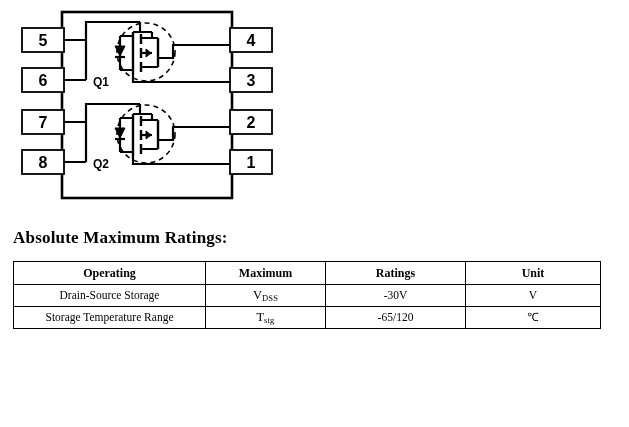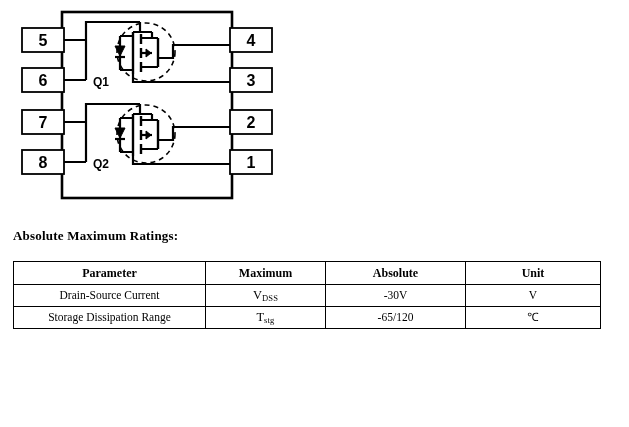--- a/index.html
+++ b/index.html
@@ -25,21 +25,21 @@
     height: 215px;
   }
 
   
   #ratings-heading {
     position: absolute;
     left: 13px;
     top: 228px;
     font-family: "Liberation Serif", serif;
     font-weight: bold;
-    font-size: 13px;
+    font-size: 17px;
     letter-spacing: 0.2px;
     white-space: nowrap;
   }
 
   
   #ratings-table {
     position: absolute;
     left: 13px;
     top: 261px;
     width: 587px;
@@ -175,33 +175,33 @@
 
 <table id="ratings-table">
   <colgroup>
     <col class="c-param">
       <col class="c-symbol">
       <col class="c-rating">
       <col class="c-unit">
   </colgroup>
   <thead>
     <tr>
-      <th>Parameter</th>
+      <th>Operating</th>
       <th>Maximum</th>
-      <th>Absolute</th>
+      <th>Ratings</th>
       <th>Unit</th>
     </tr>
   </thead>
   <tbody id="ratings-body">
       <tr>
-        <td>Drain-Source Current</td>
+        <td>Drain-Source Storage</td>
         <td><span class="sym">V<sub>DSS</sub></span></td>
         <td>-30V</td>
         <td>V</td>
       </tr>
       <tr>
-        <td>Storage Dissipation Range</td>
+        <td>Storage Temperature Range</td>
         <td><span class="sym">T<sub>stg</sub></span></td>
         <td>-65/120</td>
         <td>℃</td>
       </tr>
     </tbody>
 </table>
 
 </body></html>

